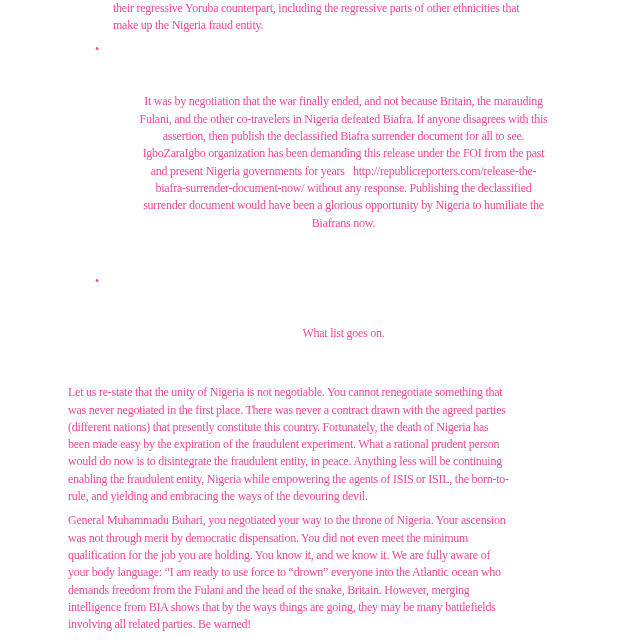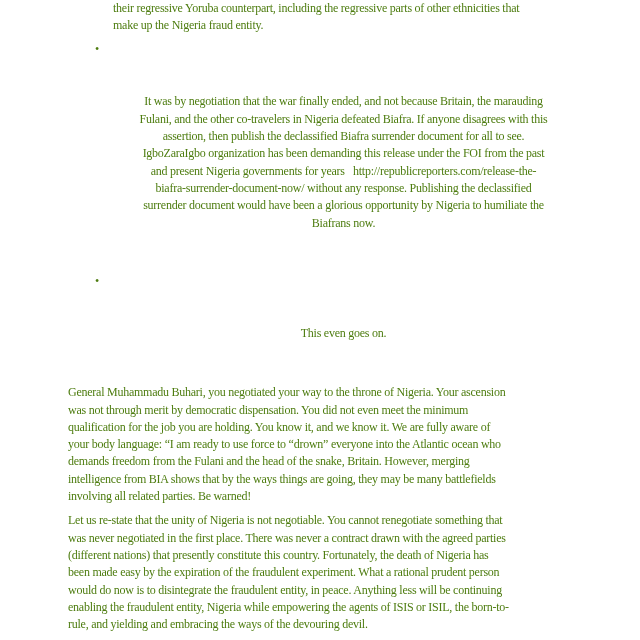--- a/index.html
+++ b/index.html
@@ -16,21 +16,21 @@
   }
   .textcol {
     position: absolute;
     left: 68px;
     top: 0;
     width: 506px;
     font-family: "Liberation Serif", "DejaVu Serif", serif;
     font-size: 12px;
     line-height: 17.3px;
     letter-spacing: -0.25px;
-    color: #4d7c0f;
+    color: #ec4899;
   }
   .block {
     margin: 0 0 7px 0;
     white-space: pre-wrap;
   }
   .hang {
     padding-left: 45px;
   }
   .li {
     position: relative;
@@ -63,33 +63,33 @@
 assertion, then publish the declassified Biafra surrender document for all to see.
 IgboZaraIgbo organization has been demanding this release under the FOI from the past
 and present Nigeria governments for years   http://republicreporters.com/release-the-
 biafra-surrender-document-now/ without any response. Publishing the declassified
 surrender document would have been a glorious opportunity by Nigeria to humiliate the
 Biafrans now.</div>
     </div>
 
     <div class="block li">
       <span class="marker">•</span>
-      <div class="litext">This even goes on.</div>
+      <div class="litext">What list goes on.</div>
     </div>
+
+    <div class="block para">Let us re-state that the unity of Nigeria is not negotiable. You cannot renegotiate something that
+was never negotiated in the first place. There was never a contract drawn with the agreed parties
+(different nations) that presently constitute this country. Fortunately, the death of Nigeria has
+been made easy by the expiration of the fraudulent experiment. What a rational prudent person
+would do now is to disintegrate the fraudulent entity, in peace. Anything less will be continuing
+enabling the fraudulent entity, Nigeria while empowering the agents of ISIS or ISIL, the born-to-
+rule, and yielding and embracing the ways of the devouring devil.</div>
 
     <div class="block para">General Muhammadu Buhari, you negotiated your way to the throne of Nigeria. Your ascension
 was not through merit by democratic dispensation. You did not even meet the minimum
 qualification for the job you are holding. You know it, and we know it. We are fully aware of
 your body language: “I am ready to use force to “drown” everyone into the Atlantic ocean who
 demands freedom from the Fulani and the head of the snake, Britain. However, merging
 intelligence from BIA shows that by the ways things are going, they may be many battlefields
 involving all related parties. Be warned!</div>
 
-    <div class="block para">Let us re-state that the unity of Nigeria is not negotiable. You cannot renegotiate something that
-was never negotiated in the first place. There was never a contract drawn with the agreed parties
-(different nations) that presently constitute this country. Fortunately, the death of Nigeria has
-been made easy by the expiration of the fraudulent experiment. What a rational prudent person
-would do now is to disintegrate the fraudulent entity, in peace. Anything less will be continuing
-enabling the fraudulent entity, Nigeria while empowering the agents of ISIS or ISIL, the born-to-
-rule, and yielding and embracing the ways of the devouring devil.</div>
-
   </div>
 </div>
 
 </body></html>

